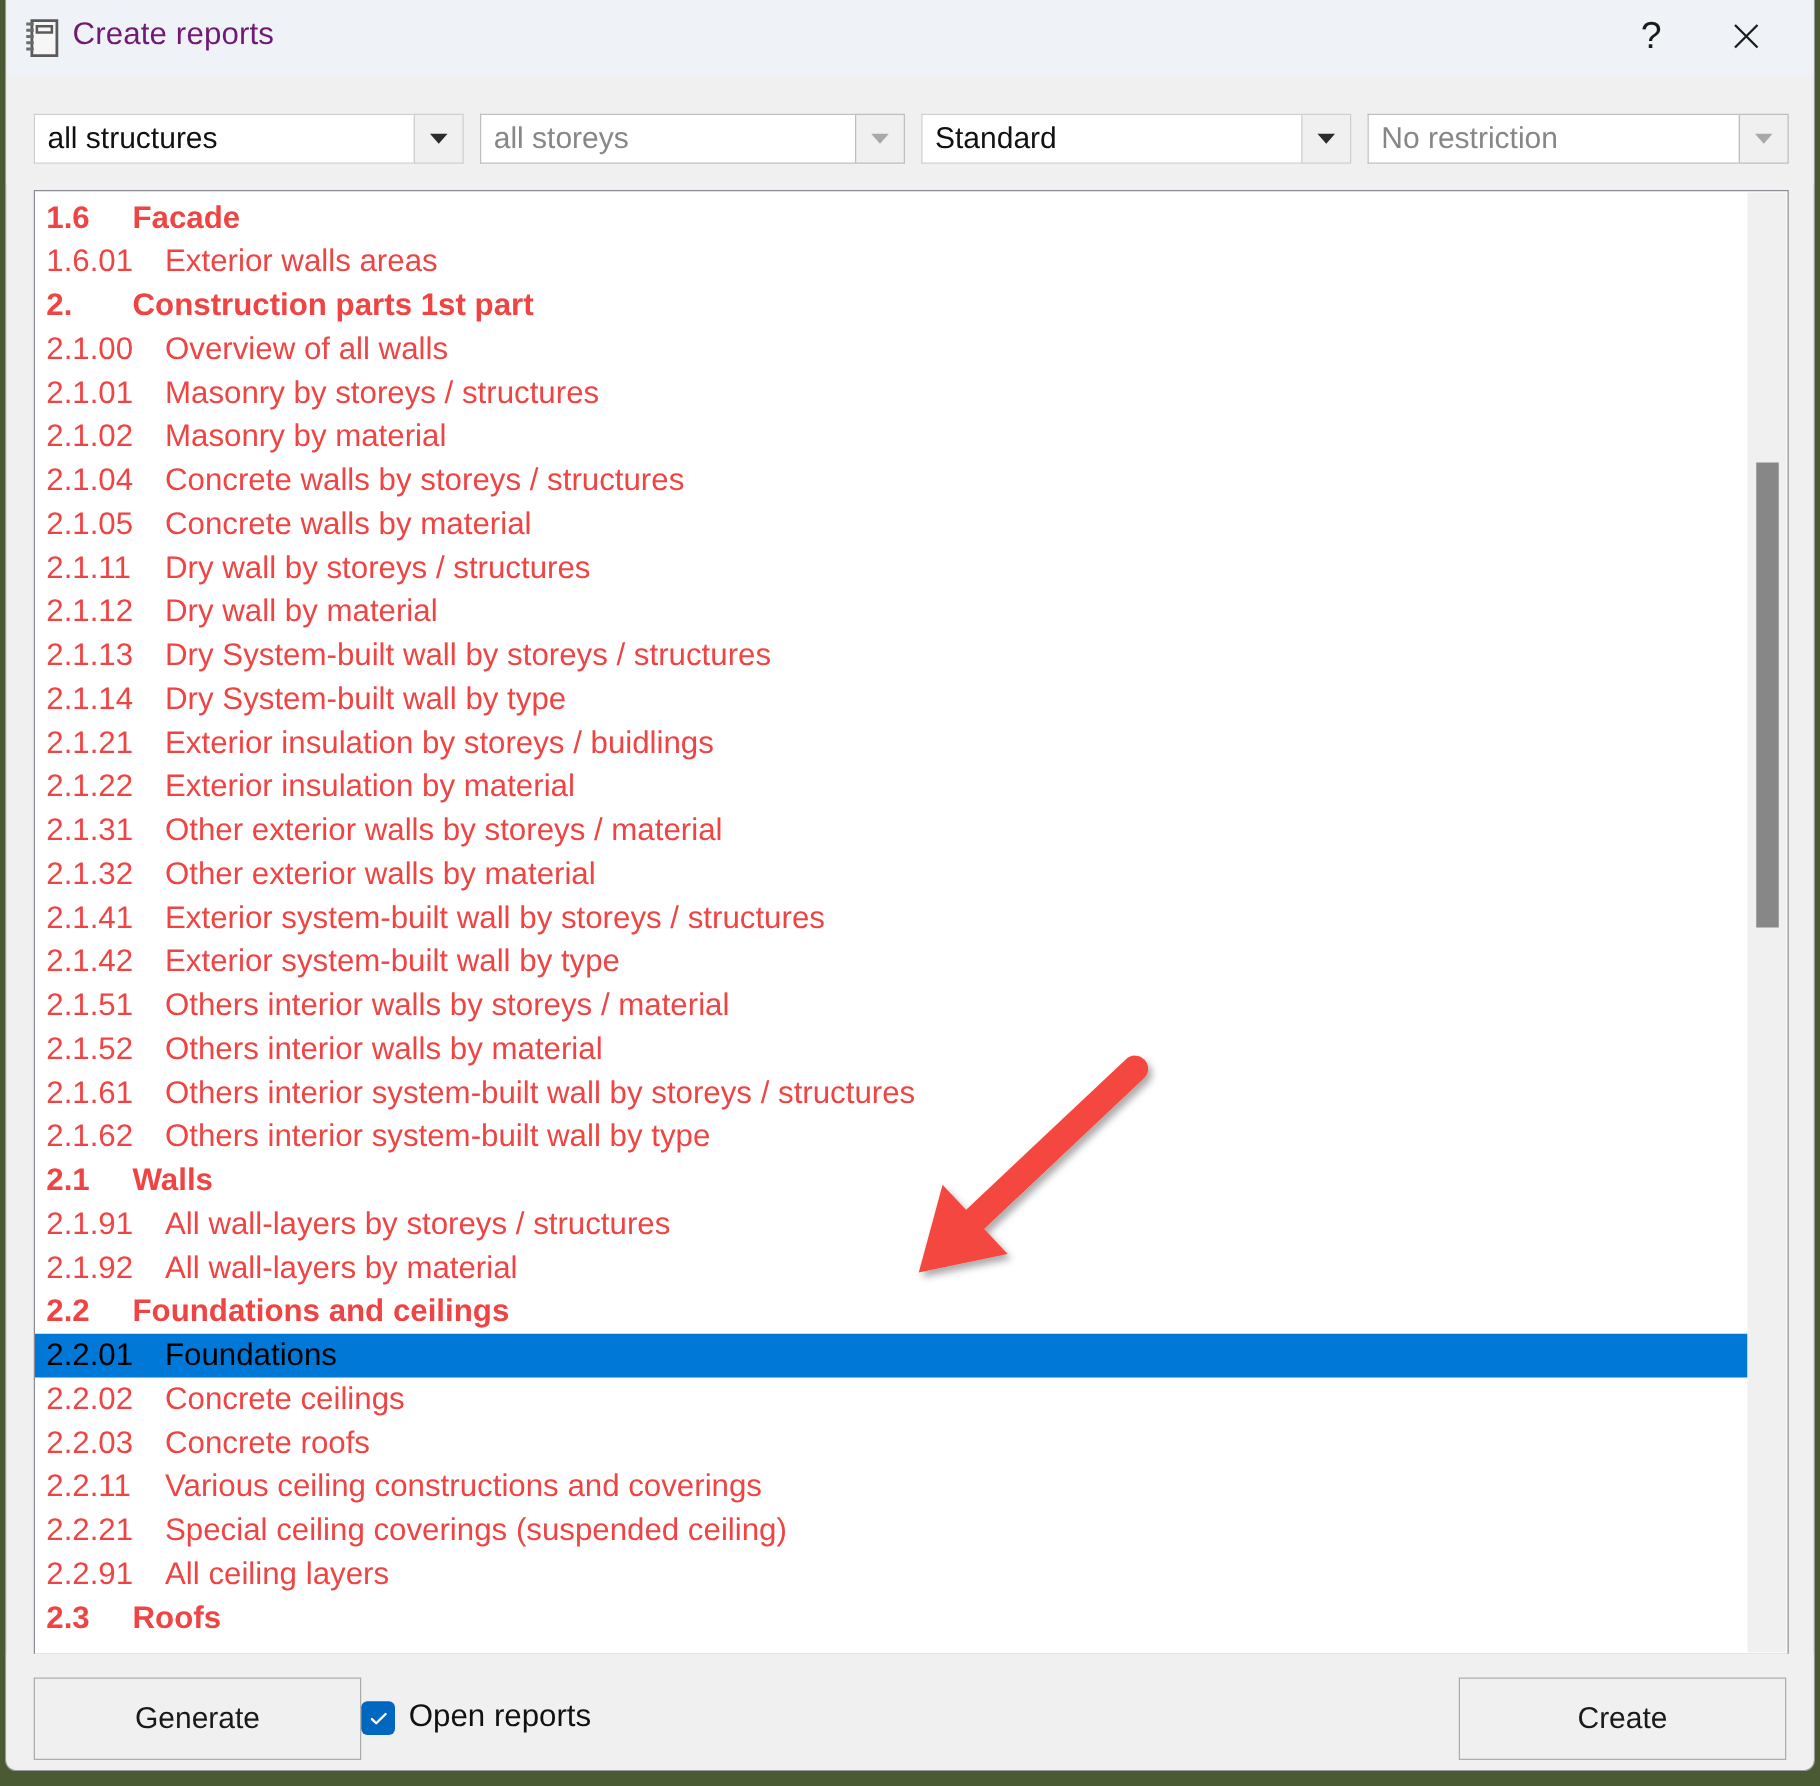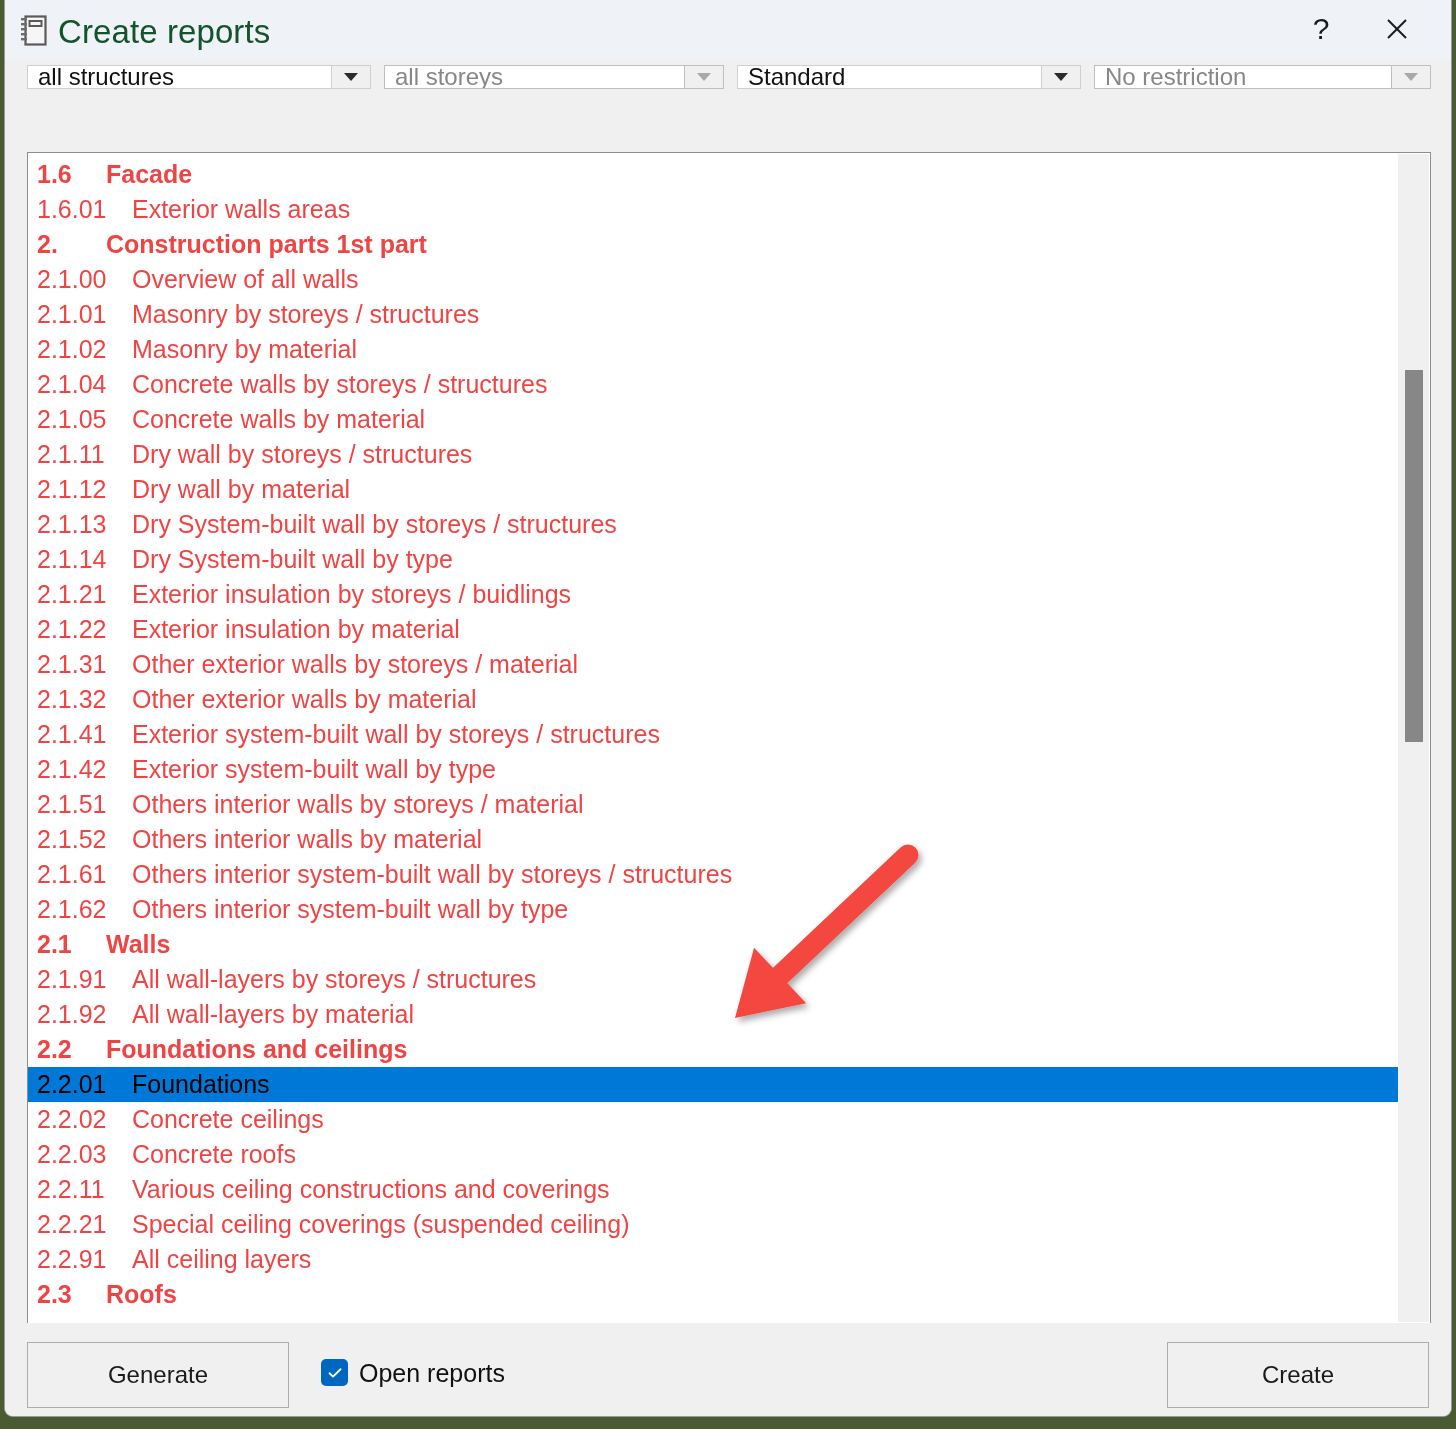--- a/index.html
+++ b/index.html
@@ -42,22 +42,22 @@
     position: absolute;
     left: 14px;
     top: 14px;
     width: 30px;
     height: 33px;
   }
   .title-text {
     position: absolute;
     left: 53px;
     top: 13px;
-    font-size: 33px;
-    color: #14532d;
+    font-size: 25px;
+    color: #701a75;
     letter-spacing: 0.1px;
   }
   .tb-btn {
     position: absolute;
     top: 0;
     width: 64px;
     height: 58px;
     display: flex;
     align-items: center;
     justify-content: center;
@@ -71,22 +71,22 @@
   .toolbar {
     position: absolute;
     left: 0;
     top: 61px;
     width: 100%;
     height: 86px;
     background: #f0f0f0;
   }
   .combo {
     position: absolute;
-    top: 4px;
-    height: 24px;
+    top: 30px;
+    height: 40px;
     box-sizing: border-box;
     display: flex;
     align-items: stretch;
     justify-content: flex-end;
   }
   .combo .field {
     flex: 1;
     background: #ffffff;
     border: 1px solid #cfcfcf;
     border-right: none;
@@ -204,24 +204,24 @@
     display: flex;
     align-items: center;
     justify-content: center;
     font-family: "Liberation Sans", sans-serif;
   }
   #btn-generate { left: 22px; top: 19px; width: 262px; height: 66px; }
   #btn-close    { right: 22px; top: 19px; width: 262px; height: 66px; }
 
   .checkbox-wrap {
     position: absolute;
-    left: 316px;
+    left: 284px;
     top: 36px;
     display: flex;
-    align-items: flex-start;
+    align-items: flex-end;
   }
   .checkbox {
     width: 27px;
     height: 27px;
     background: #0067c0;
     border-radius: 5px;
     display: flex;
     align-items: center;
     justify-content: center;
     flex: none;

